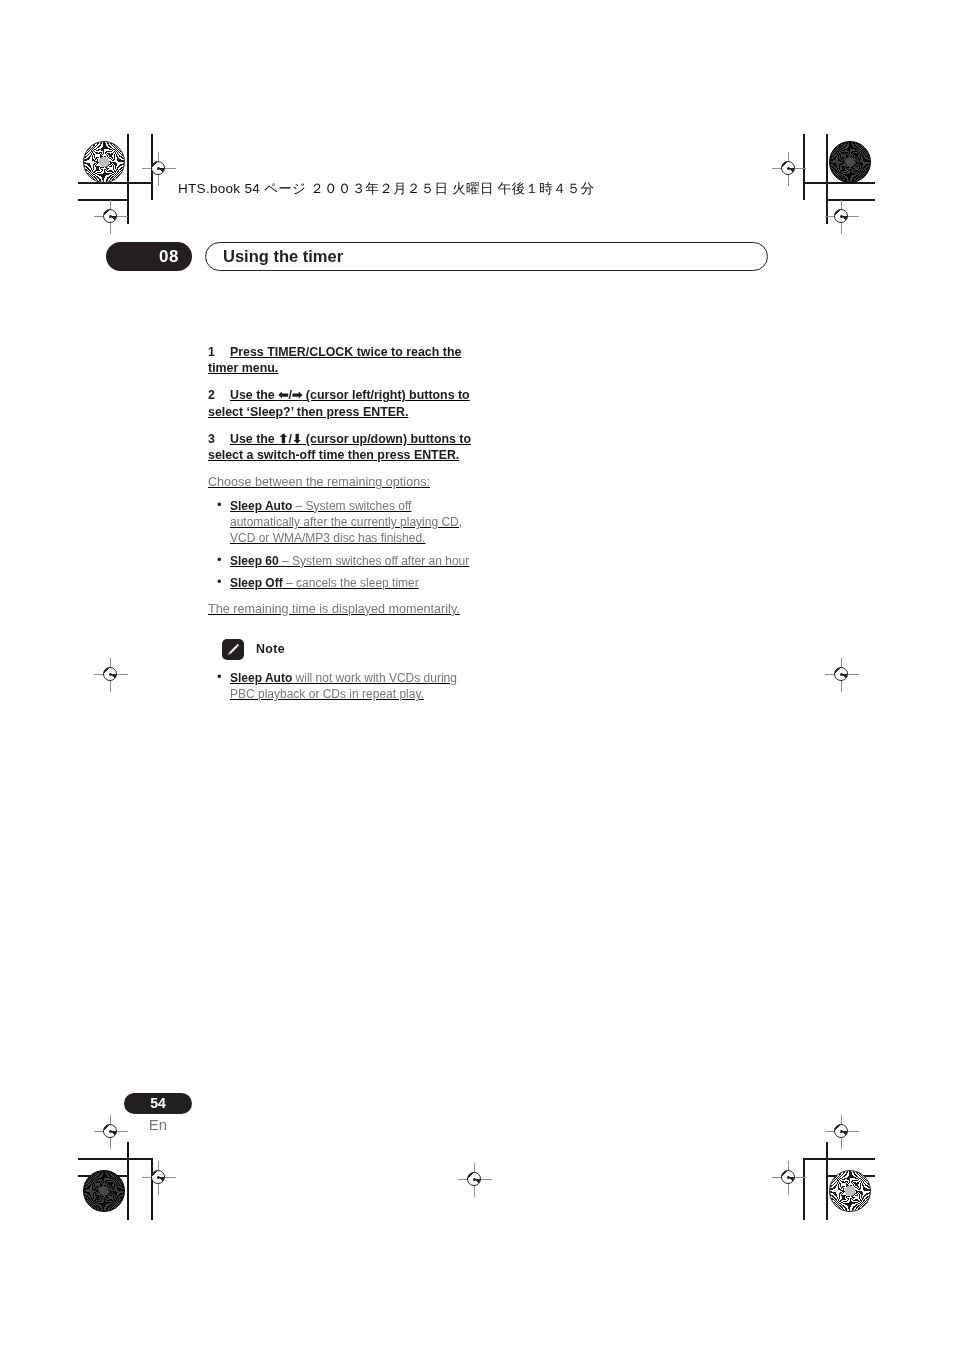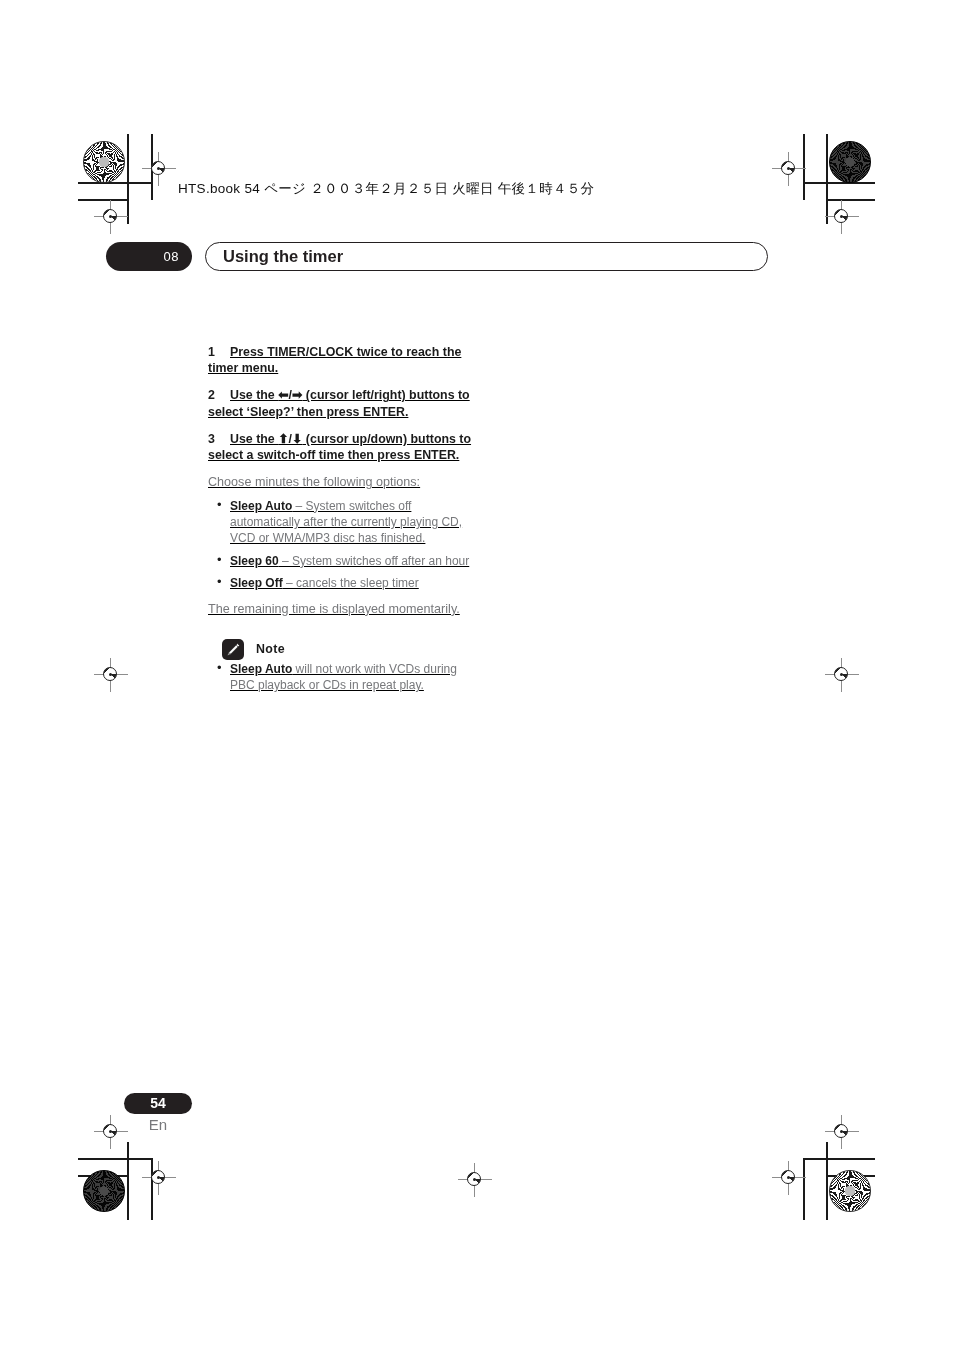--- a/index.html
+++ b/index.html
@@ -100,22 +100,22 @@
     height: 29px;
   }
   .chapter-num {
     position: absolute;
     left: 0; top: 0;
     width: 86px;
     height: 29px;
     background: #231f20;
     border-radius: 15px;
     color: #ffffff;
-    font-weight: normal;
-    font-size: 13px;
+    font-weight: bold;
+    font-size: 17px;
     line-height: 29px;
     text-align: right;
     padding-right: 13px;
     box-sizing: border-box;
     letter-spacing: 0.5px;
   }
   .chapter-title-pill {
     position: absolute;
     left: 99px; top: 0;
     width: 563px;
@@ -187,20 +187,21 @@
     font-size: 13px;
   }
   ul.opts li b {
     color: #1b1b1b;
     font-weight: bold;
   }
 
   
   .note-head {
     margin-top: 22px;
+    margin-bottom: 9px;
     height: 22px;
     position: relative;
   }
   .note-icon {
     position: absolute;
     left: 14px;
     top: 0;
     width: 22px;
     height: 21px;
     background: #231f20;
@@ -353,21 +354,21 @@
   </div>
 
   <div class="step">
     <span class="num">2</span><span>Use the </span><span class="arrow">⬅/➡</span><span> (cursor left/right) buttons to select ‘Sleep?’ then press ENTER.</span>
   </div>
 
   <div class="step">
     <span class="num">3</span><span>Use the </span><span class="arrow">⬆/⬇</span><span> (cursor up/down) buttons to select a switch-off time then press ENTER.</span>
   </div>
 
-  <div class="para">Choose minutes the following options:</div>
+  <div class="para">Choose between the remaining options:</div>
 
   <ul class="opts">
     <li><b>Sleep Auto</b><span> – System switches off automatically after the currently playing CD, VCD or WMA/MP3 disc has finished.</span></li>
     <li><b>Sleep 60</b><span> – System switches off after an hour</span></li>
     <li><b>Sleep Off</b><span> – cancels the sleep timer</span></li>
   </ul>
 
 
   <div class="para">The remaining time is displayed momentarily.</div>
 

